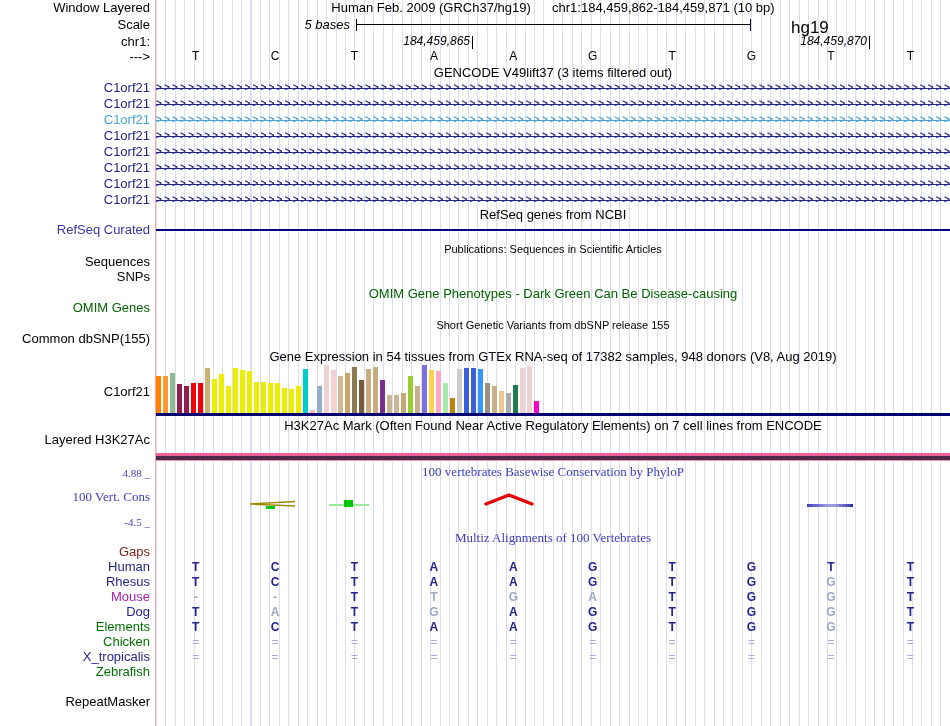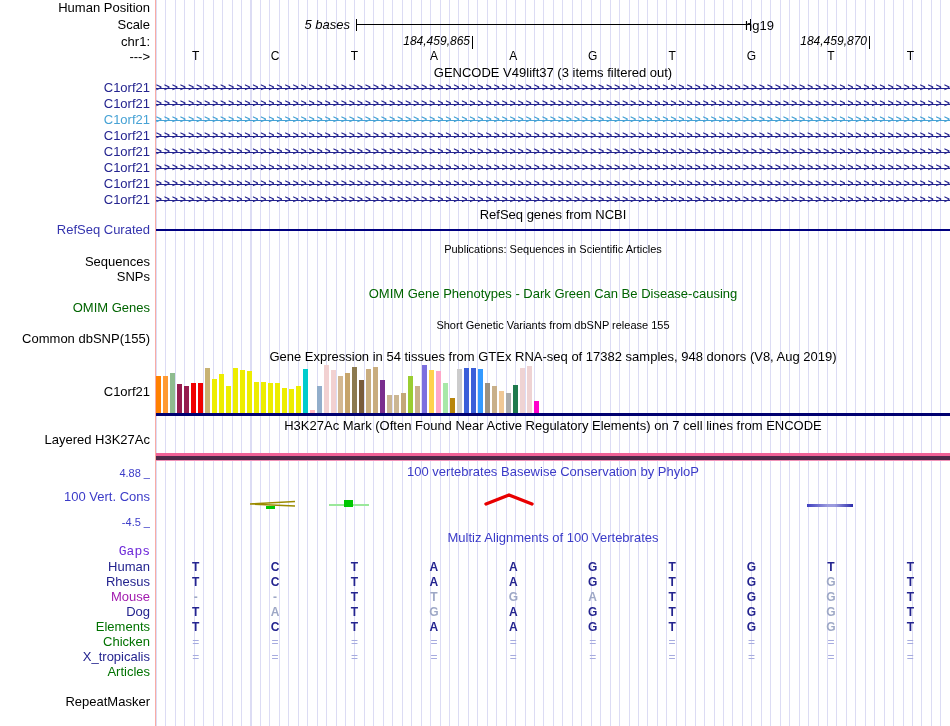--- a/index.html
+++ b/index.html
@@ -4,21 +4,21 @@
 <style>
   html,body{margin:0;padding:0;background:#fff;}
   #app{position:relative;width:950px;height:726px;background:#fff;overflow:hidden;
        font-family:"Liberation Sans","DejaVu Sans",sans-serif;color:#000;}
   .grid{position:absolute;left:155px;top:0;width:795px;height:726px;
         border-left:1px solid #F9ABA4;
         background:repeating-linear-gradient(to right,#DCDCF4 0 1px,transparent 1px 9.45px);}
   .glabel{position:absolute;left:0;width:150px;text-align:right;font-size:13px;line-height:14px;white-space:nowrap;}
   .ctitle{position:absolute;left:156px;width:794px;text-align:center;font-size:13px;line-height:14px;white-space:nowrap;}
   .small{font-size:11px;}
-  .blue{color:#3B3BC8;}
+  .blue{color:#3B3BC8;font-family:Liberation Serif, serif;}
   .green{color:#006400;}
   .abs{position:absolute;}
   .coord{position:absolute;text-align:right;font-size:12px;line-height:13px;font-style:italic;}
   .tick{position:absolute;width:1px;height:13px;background:#000;}
   .baseletter{position:absolute;transform:translateX(-50%);font-size:12px;line-height:13px;}
   .generow{position:absolute;left:156px;width:794px;height:12px;overflow:hidden;}
   .generow .gline{position:absolute;left:0;top:6px;width:100%;height:1px;background:currentColor;}
   .generow .chev{position:absolute;left:0;top:0;font-size:10px;line-height:12px;letter-spacing:2.2px;
                  font-weight:bold;white-space:nowrap;}
   .hline{position:absolute;left:156px;width:794px;}
@@ -28,28 +28,33 @@
   .scalebar{position:absolute;left:356px;top:19px;width:393px;height:12px;
             border-left:1px solid #000;border-right:1px solid #000;}
   .scalebar .mid{position:absolute;left:0;top:5px;width:100%;height:1px;background:#000;}
 </style>
 </head>
 <body>
 
 <div id="app">
   <div class="grid"></div>
 
-  <div class="glabel" style="top:1px">Human Position</div>
+  <div class="ctitle" style="top:1px">
+    <span>Human Feb. 2009 (GRCh37/hg19)</span>
+    <span style="display:inline-block;width:14px"></span>
+    <span>chr1:184,459,862-184,459,871 (10 bp)</span>
+  </div>
+  <div class="glabel" style="top:1px">Window Layered</div>
 
   <div class="glabel" style="top:18px">Scale</div>
   <div class="coord" style="left:200px;top:18px;width:150px;font-size:13px">5 bases</div>
   <div class="scalebar">
       <div class="mid"></div>
     </div>
-  <div class="abs" style="left:745px;top:18px;font-size:13px">hg19</div>
+  <div class="abs" style="left:791px;top:18px;font-size:17px">hg19</div>
 
   <div class="glabel" style="top:35px">chr1:</div>
   <div class="coord" style="left:320px;top:35px;width:150px">184,459,865</div>
   <div class="tick" style="left:472px;top:36px"></div>
   <div class="coord" style="left:717px;top:35px;width:150px">184,459,870</div>
   <div class="tick" style="left:869px;top:36px"></div>
 
   <div class="glabel" style="top:50px">---&gt;</div>
   <div id="bases">
       <span class="baseletter" style="left: 195.7px; top: 50px;">T</span>
@@ -198,21 +203,21 @@
   <div class="abs" style="left:266px;top:506px;width:9px;height:3px;background:#00C800"></div>
   <div class="abs" style="left:329px;top:504px;width:40px;height:2px;background:#9BE89B"></div>
   <div class="abs" style="left:344px;top:500px;width:9px;height:7px;background:#00C800"></div>
   <svg class="abs" style="left:484px;top:492px" width="50" height="15">
     <path d="M2,12 L25,3 L48,12" stroke="#E80000" stroke-width="3.4" fill="none" stroke-linecap="round"></path>
   </svg>
   <div class="abs" style="left:807px;top:504px;width:46px;height:3px;background:linear-gradient(to right,#4040C0,#9B9BDE 45%,#9B9BDE 60%,#2D2DAD)"></div>
 
   <div class="ctitle blue" style="top:531px">Multiz Alignments of 100 Vertebrates</div>
   <div id="multiz">
-      <div class="glabel" style="top: 545px; color: #6d28d9; font-family: Liberation Mono, monospace;">Gaps</div>
+      <div class="glabel" style="top: 545px; color: #7f1d1d;">Gaps</div>
       <div class="glabel" style="top: 560px; color: rgb(36, 36, 143);">Human</div>
       <span class="acell st-n" style="left: 195.7px; top: 560px;">T</span>
       <span class="acell st-n" style="left: 275.1px; top: 560px;">C</span>
       <span class="acell st-n" style="left: 354.5px; top: 560px;">T</span>
       <span class="acell st-n" style="left: 433.9px; top: 560px;">A</span>
       <span class="acell st-n" style="left: 513.3px; top: 560px;">A</span>
       <span class="acell st-n" style="left: 592.7px; top: 560px;">G</span>
       <span class="acell st-n" style="left: 672.1px; top: 560px;">T</span>
       <span class="acell st-n" style="left: 751.5px; top: 560px;">G</span>
       <span class="acell st-n" style="left: 830.9px; top: 560px;">T</span>
@@ -276,17 +281,17 @@
       <span class="acell st-e" style="left: 195.7px; top: 650px;">=</span>
       <span class="acell st-e" style="left: 275.1px; top: 650px;">=</span>
       <span class="acell st-e" style="left: 354.5px; top: 650px;">=</span>
       <span class="acell st-e" style="left: 433.9px; top: 650px;">=</span>
       <span class="acell st-e" style="left: 513.3px; top: 650px;">=</span>
       <span class="acell st-e" style="left: 592.7px; top: 650px;">=</span>
       <span class="acell st-e" style="left: 672.1px; top: 650px;">=</span>
       <span class="acell st-e" style="left: 751.5px; top: 650px;">=</span>
       <span class="acell st-e" style="left: 830.9px; top: 650px;">=</span>
       <span class="acell st-e" style="left: 910.3px; top: 650px;">=</span>
-      <div class="glabel" style="top: 665px; color: rgb(0, 114, 0);">Articles</div>
+      <div class="glabel" style="top: 665px; color: rgb(0, 114, 0);">Zebrafish</div>
     </div>
 
   <div class="glabel" style="top:695px">RepeatMasker</div>
 </div>
 
 </body></html>

